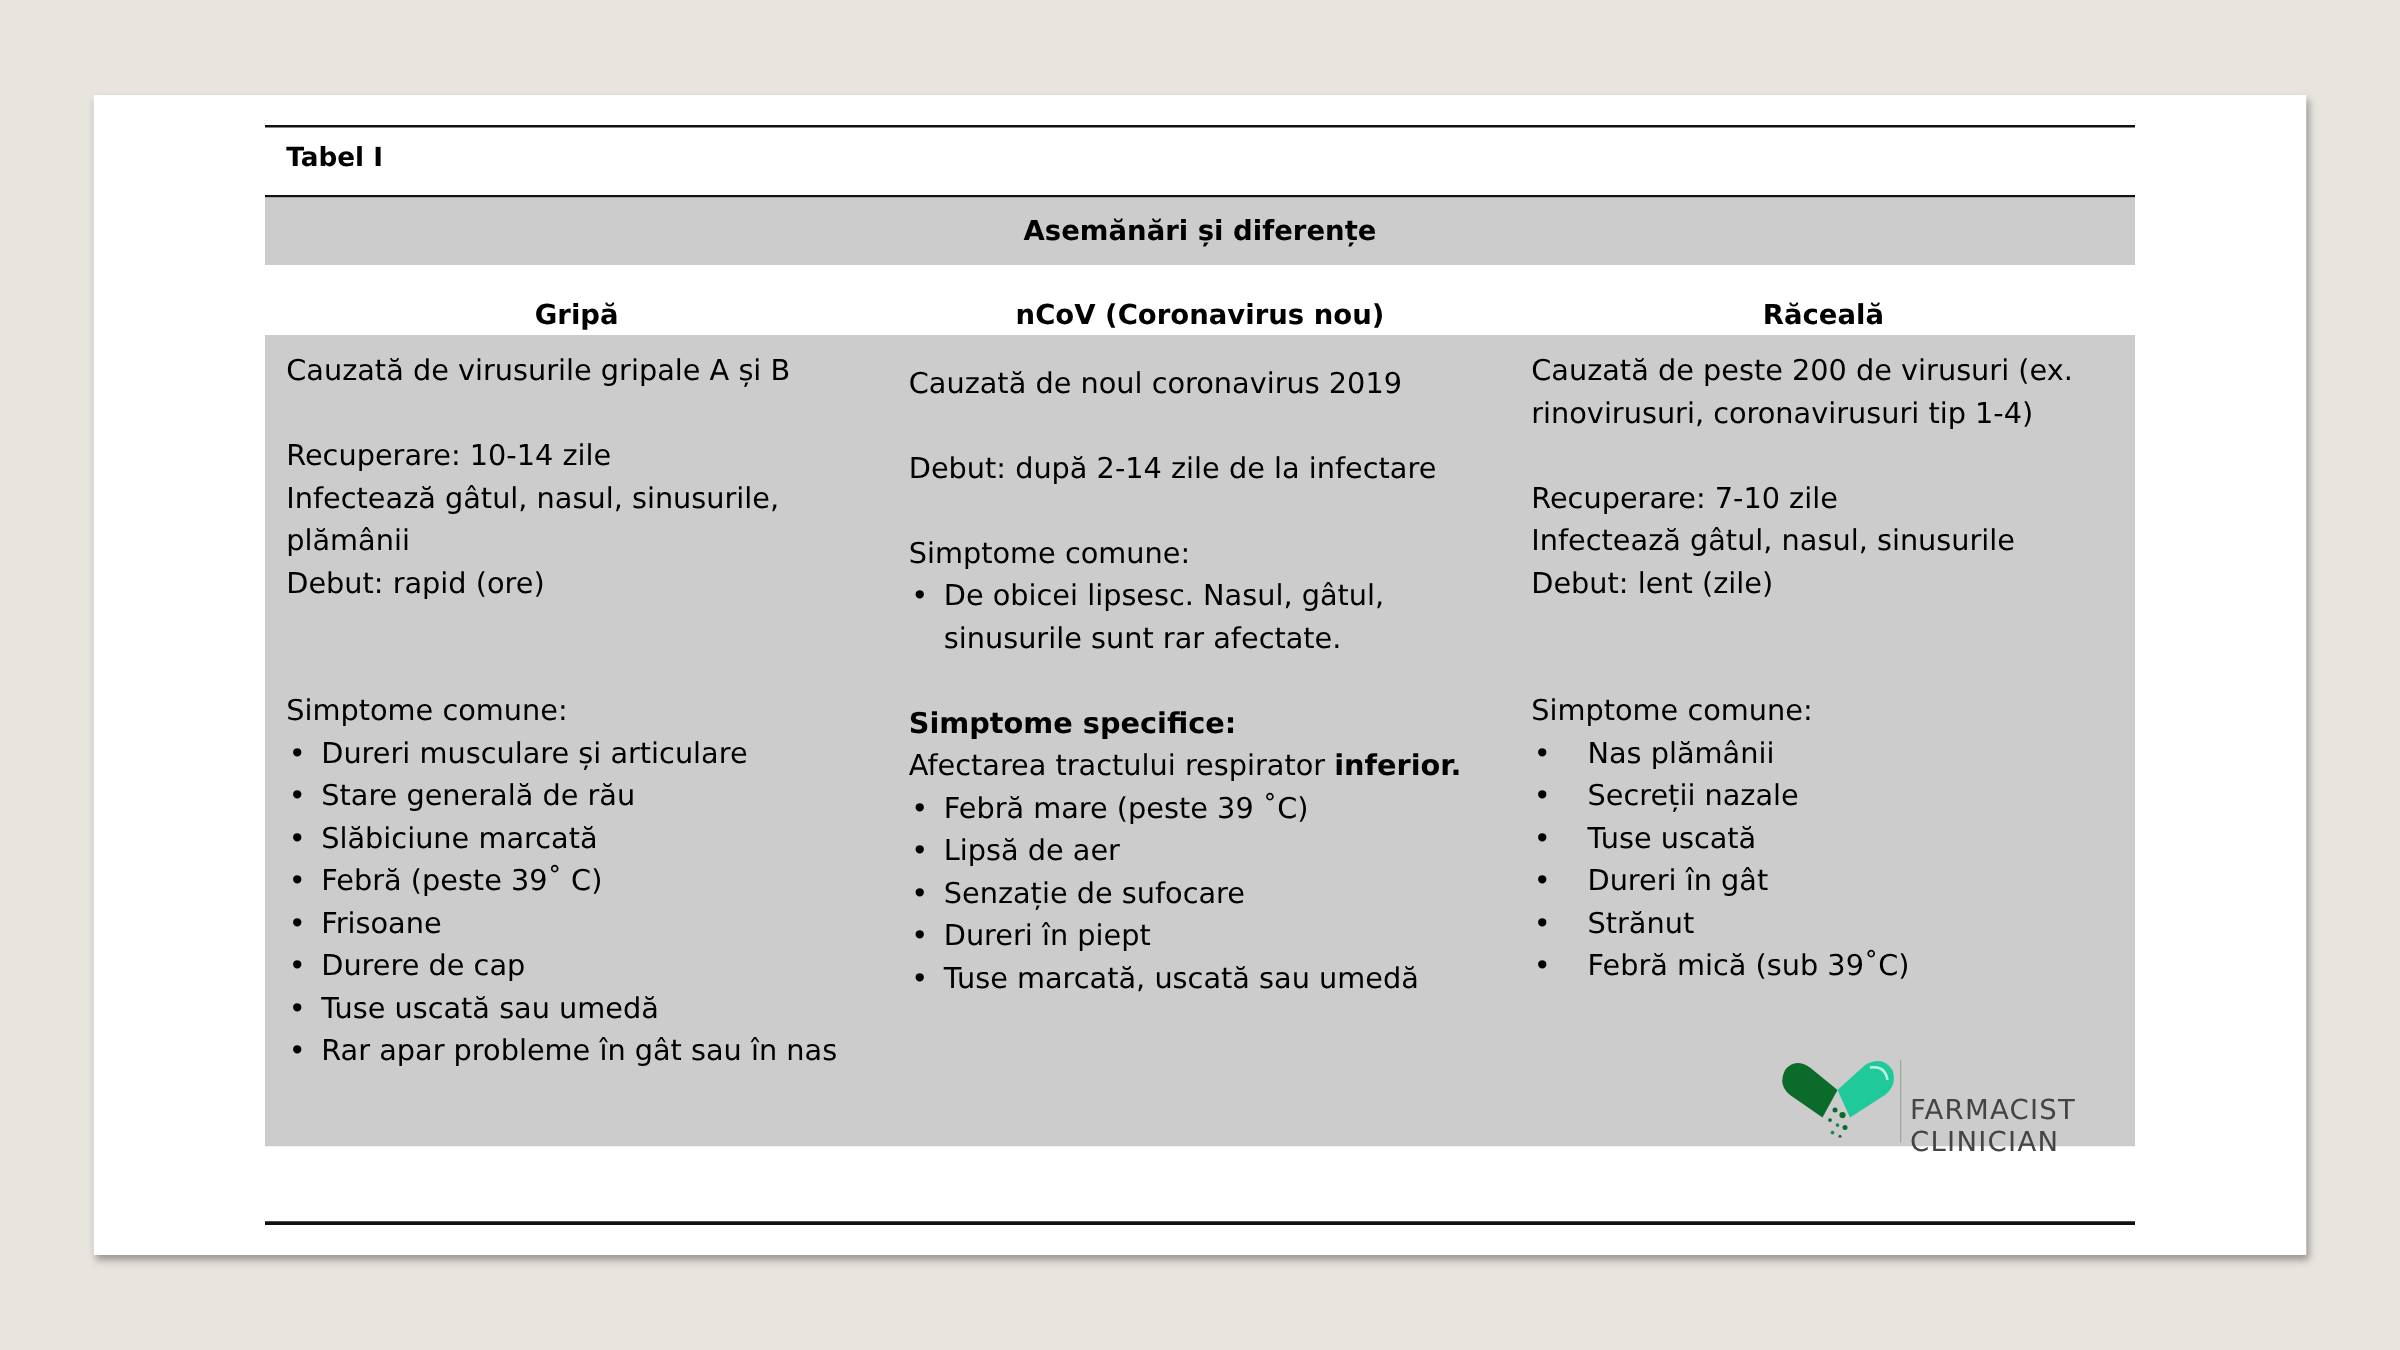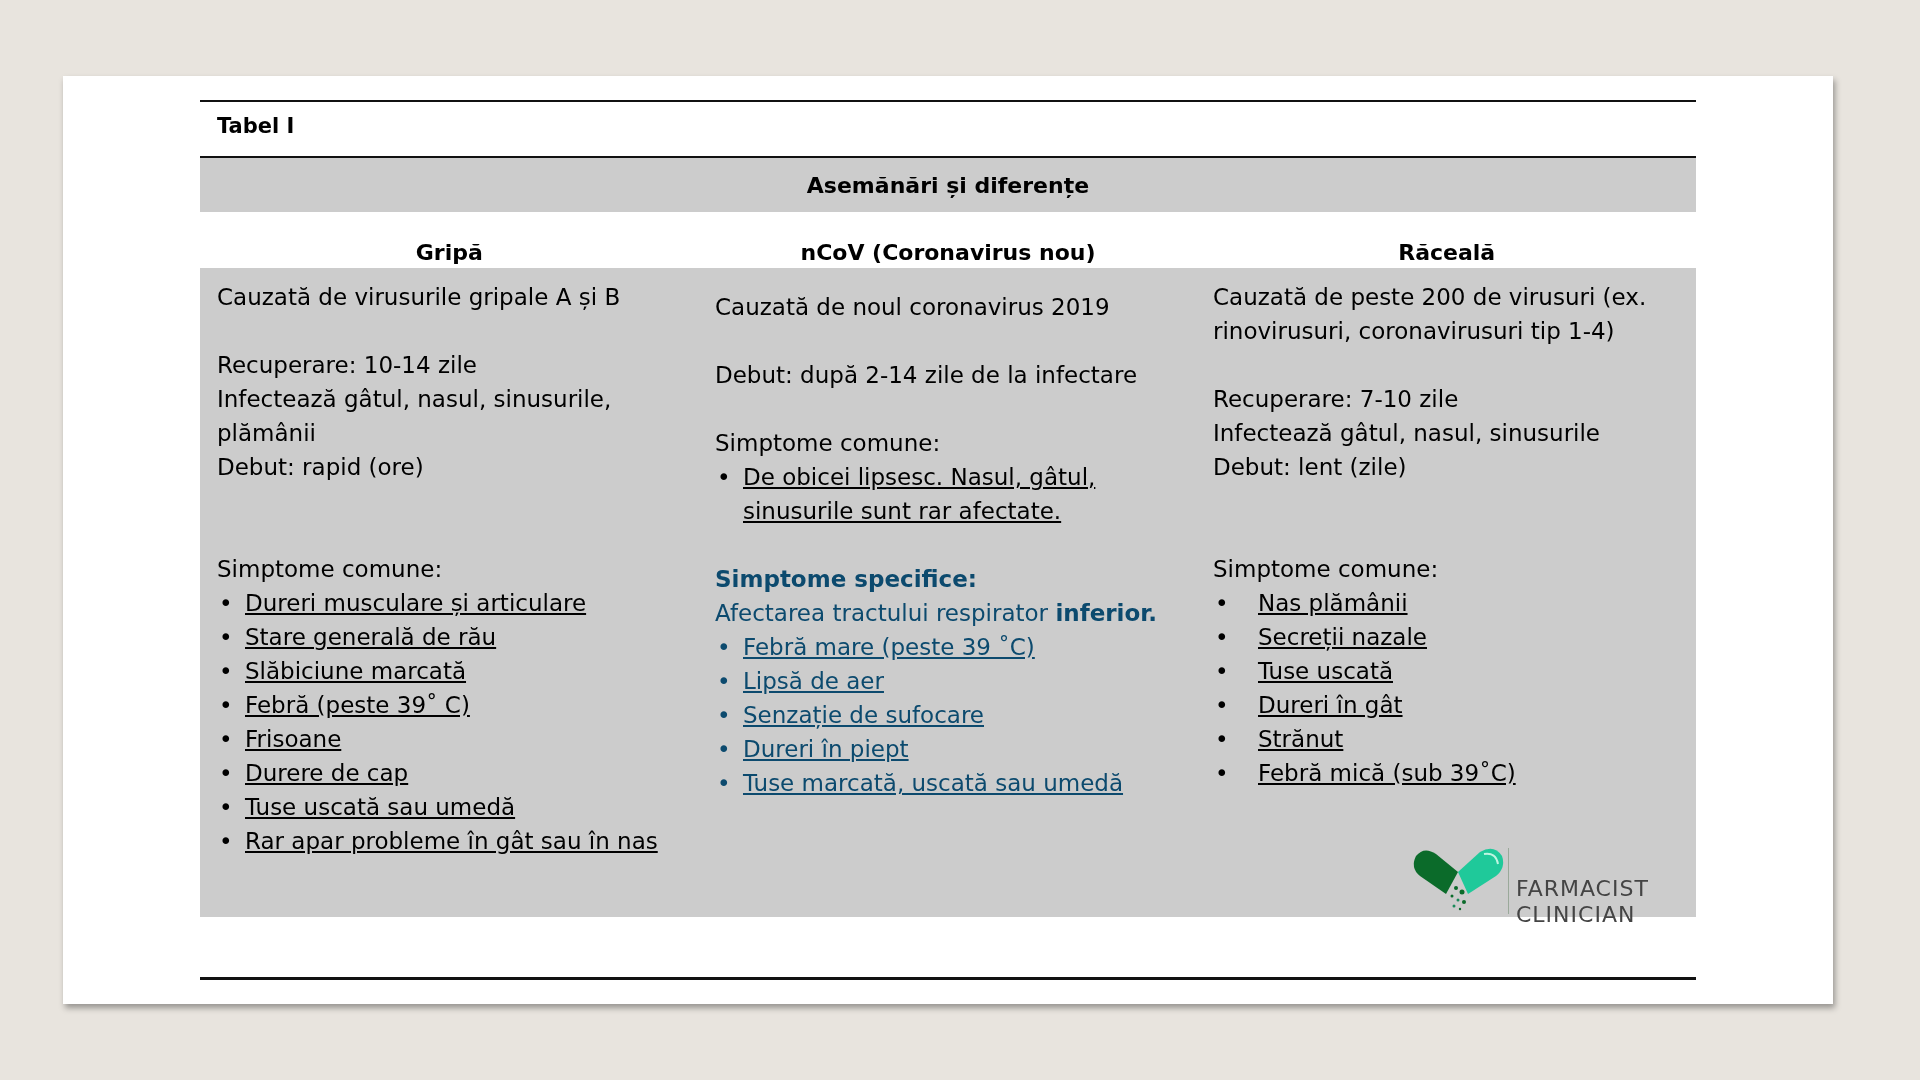--- a/index.html
+++ b/index.html
@@ -1,21 +1,21 @@
 <!DOCTYPE html>
 <html><head>
 <meta charset="utf-8">
 <style>
   html, body { margin:0; padding:0; }
   body {
     width:1920px; height:1080px; background:#e8e4de; position:relative; overflow:hidden;
     font-family:"DejaVu Sans", sans-serif; color:#000;
   }
   .page {
-    position:absolute; left:63px; top:76px; width:1770px; height:928px; background:#fff;
+    position:absolute; left:75px; top:76px; width:1770px; height:928px; background:#fff;
     box-shadow: 2px 4px 6px rgba(0,0,0,0.35);
   }
   .rule { position:absolute; left:137px; width:1496px; height:2px; background:#111; }
   .rule.top { top:24px; }
   .rule.mid { top:80px; }
   .rule.bottom { top:901px; height:3px; }
   .caption {
     position:absolute; left:154px; top:38px; font-weight:bold; font-size:21px;
   }
   .band {
@@ -28,25 +28,25 @@
   }
   .colheads div { flex:1; text-align:center; font-weight:bold; font-size:22px;margin-top:24px; }
   .body {
     position:absolute; left:137px; top:192px; width:1496px; height:649px; background:#cccccc;
   }
   .col { position:absolute; top:12px; font-size:23px; line-height:34px; }
   .col.c1 { left:17px; width:470px; }
   .col.c2 { left:515px; width:470px;margin-top:10px; }
   .col.c3 { left:1013px; width:470px; }
   .gap { height:34px; }
-  ul { list-style:none; margin:0; padding:0;text-decoration:underline; }
+  ul { list-style:none; margin:0; padding:0; }
   li { position:relative; padding-left:28px; }
   li::before { content:"•"; position:absolute; left:2px; top:0; }
   .c3 li { padding-left:45px; }
-  .red { color:#0c4a6e; }
+  .red { color:#000000; }
   .bold { font-weight:bold; }
   .logo { position:absolute; left:1345px; top:768px; width:280px; height:70px; }
   .logo-text {
     position:absolute; left:108px; top:8px; font-size:22px; letter-spacing:1px; color:#444;
     line-height:26px; font-family:"DejaVu Sans", sans-serif; font-weight:normal;margin-top:24px;
   }
   .logo-divider { position:absolute; left:100px; top:4px; width:1px; height:66px; background:#9aa99a; }
 </style>
 </head>
 <body>

